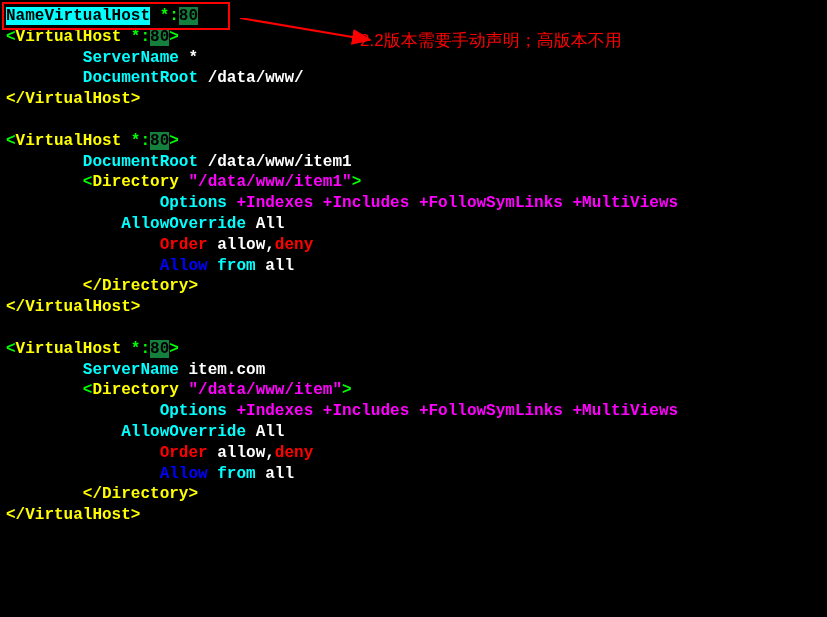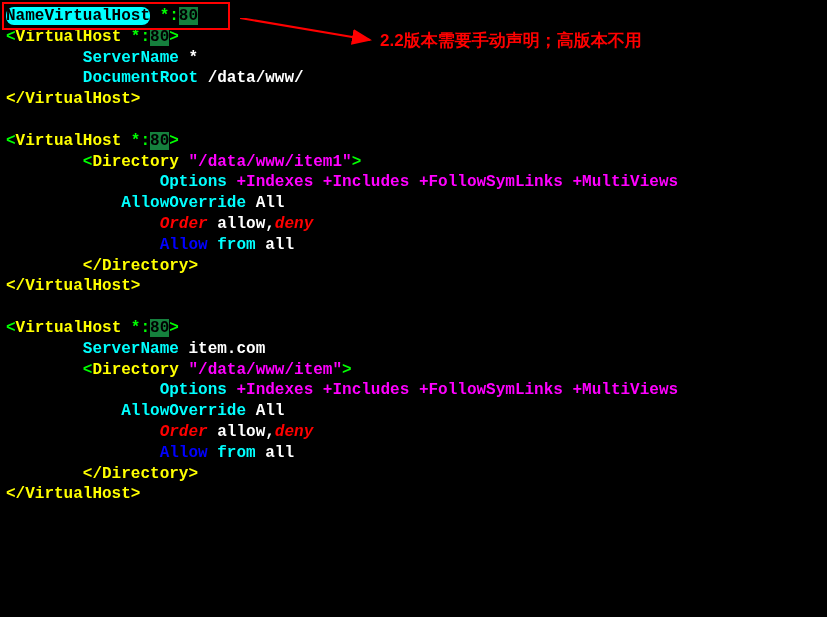--- a/index.html
+++ b/index.html
@@ -14,42 +14,42 @@
       padding: 6px;
       line-height: 1.3;
     }
     .line { white-space: pre; }
     .green { color: #00ff00; }
     .yellow { color: #ffff00; }
     .cyan { color: #00ffff; text-align: center; }
     .white { color: #ffffff; }
     .magenta { color: #ff00ff; }
     .blue { color: #0000ff; }
-    .red { color: #ff0000; font-style: italic; }
+    .red { color: #ff0000; }
     .bg-yellow { background: #15803d; color: #000; }
-    .bg-cyan { background: #00ffff; color: #000; border-radius: 8px; }
+    .bg-cyan { background: #00ffff; color: #000; }
     
     .redbox {
       position: absolute;
       border: 2px solid #ff0000;
       top: 2px;
       left: 2px;
       width: 228px;
       height: 28px;
       pointer-events: none;
     }
     
     .annotation {
       position: absolute;
       top: 30px;
-      left: 380px;
+      left: 360px;
       color: #ff0000;
       font-family: 'Microsoft YaHei', sans-serif;
       font-size: 17px;
-      font-weight: bold;
+      font-weight: normal;
     }
     
     .arrow {
       position: absolute;
       top: 18px;
       left: 240px;
       pointer-events: none;
     }
   </style>
 </head>
@@ -60,20 +60,21 @@
 <div class="line"><span class="bg-cyan">NameVirtualHost</span><span class="green"> *:</span><span class="bg-yellow">80</span></div>
 
 <div class="line"><span class="green">&lt;</span><span class="yellow">VirtualHost</span><span class="green"> *:</span><span class="bg-yellow">80</span><span class="green">&gt;</span></div>
 <div class="line"><span class="cyan">        ServerName</span><span class="white"> *</span></div>
 <div class="line"><span class="cyan">        DocumentRoot</span><span class="white"> /data/www/</span></div>
 <div class="line"><span class="yellow">&lt;/VirtualHost&gt;</span></div>
 
 <div class="line">&nbsp;</div>
 
 <div class="line"><span class="green">&lt;</span><span class="yellow">VirtualHost</span><span class="green"> *:</span><span class="bg-yellow">80</span><span class="green">&gt;</span></div>
+<div class="line"><span class="cyan">        DocumentRoot</span><span class="white"> /data/www/item1</span></div>
 <div class="line"><span class="green">        &lt;</span><span class="yellow">Directory</span><span class="magenta"> "/data/www/item1"</span><span class="green">&gt;</span></div>
 <div class="line"><span class="cyan">                Options</span><span class="magenta"> +Indexes +Includes +FollowSymLinks +MultiViews</span></div>
 <div class="line"><span class="cyan">            AllowOverride</span><span class="white"> All</span></div>
 <div class="line"><span class="red">                Order</span><span class="white"> allow,</span><span class="red">deny</span></div>
 <div class="line"><span class="blue">                Allow</span><span class="cyan"> from</span><span class="white"> all</span></div>
 <div class="line"><span class="yellow">        &lt;/Directory&gt;</span></div>
 <div class="line"><span class="yellow">&lt;/VirtualHost&gt;</span></div>
 
 <div class="line">&nbsp;</div>
 

